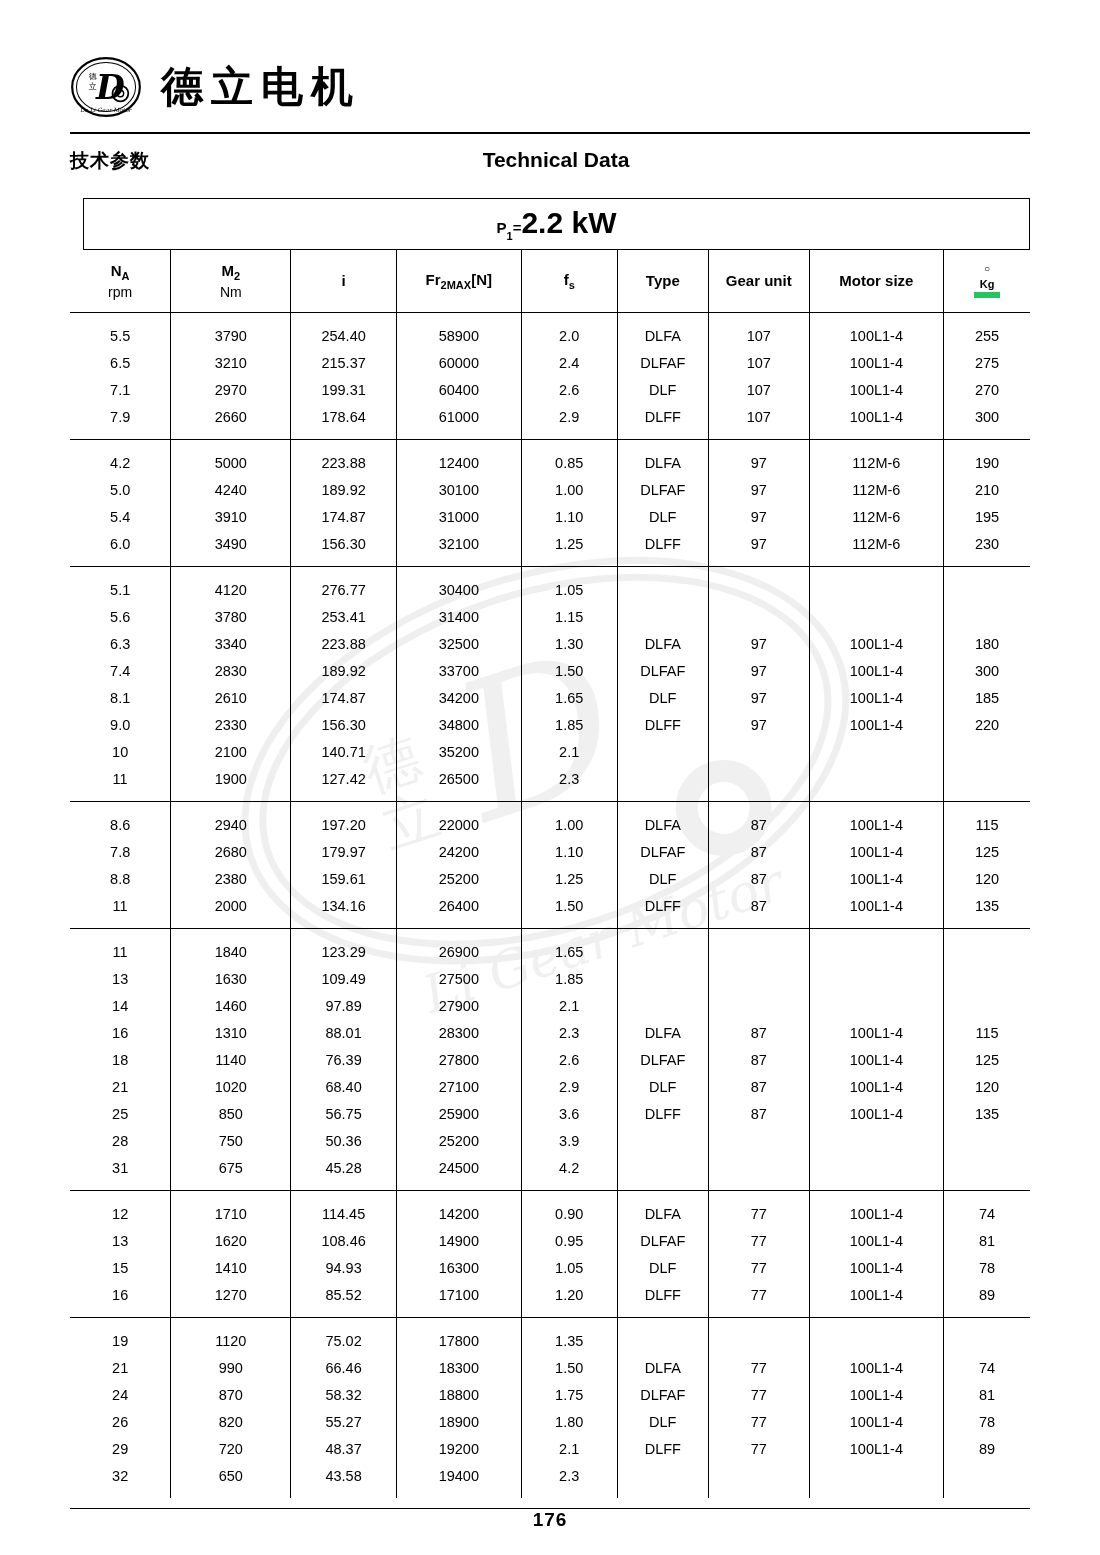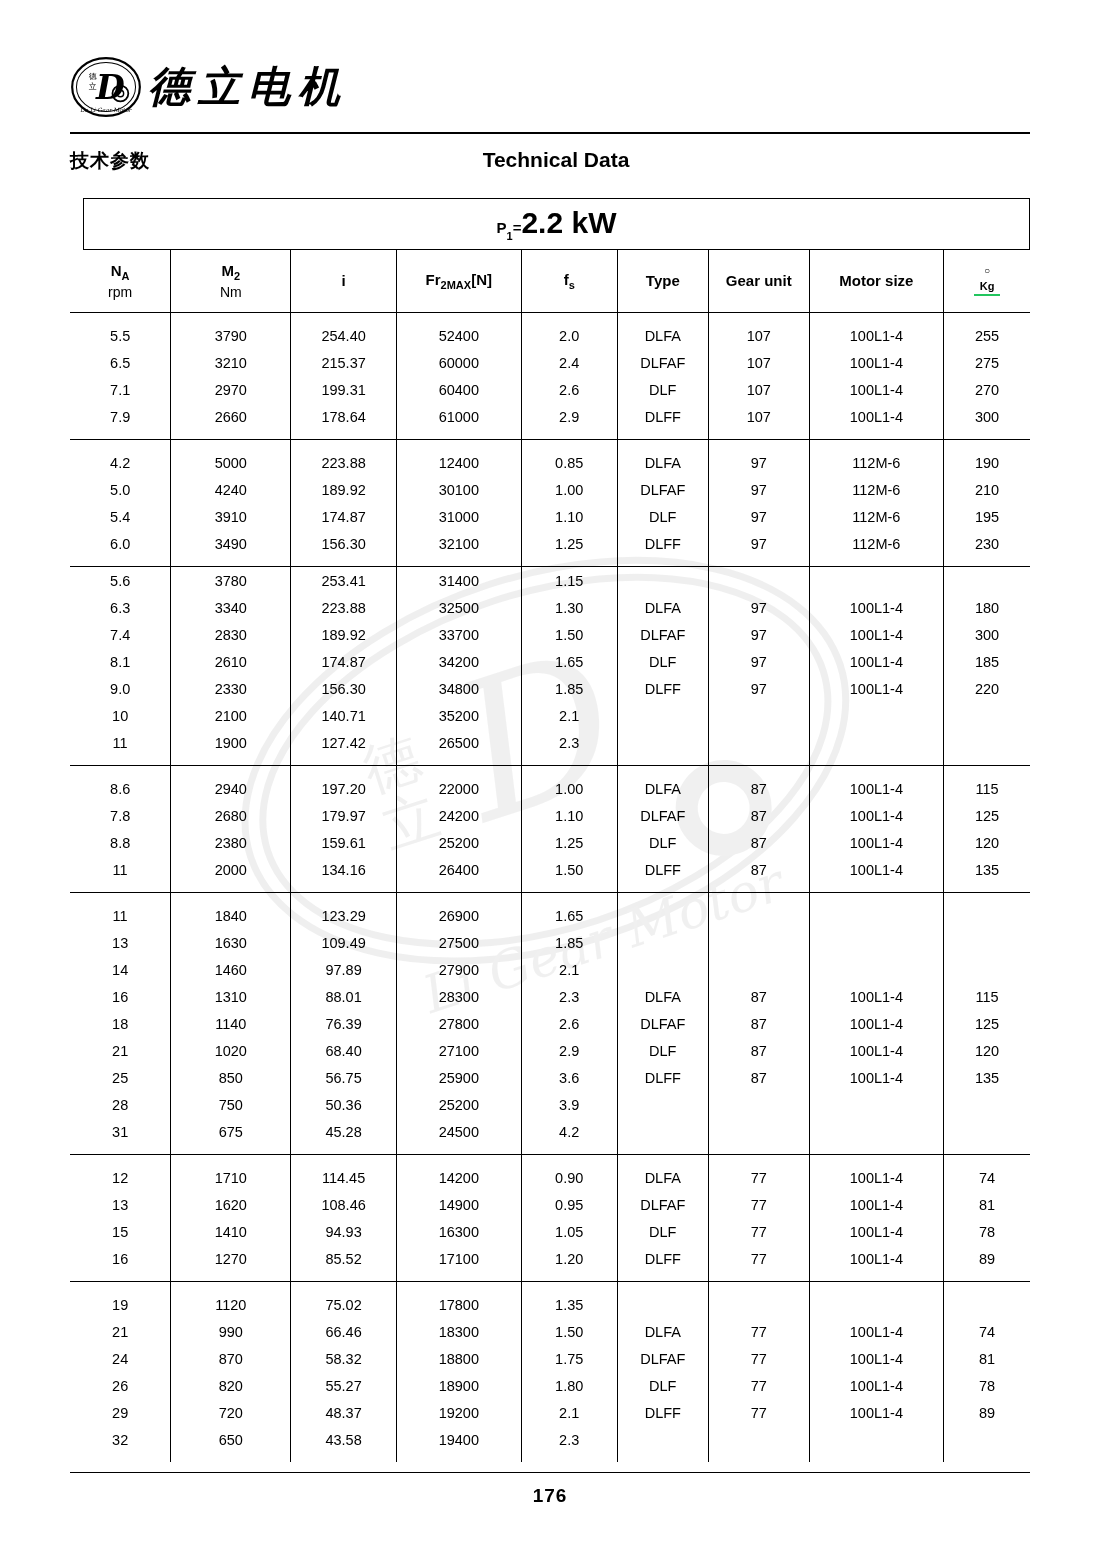--- a/index.html
+++ b/index.html
@@ -48,24 +48,23 @@
   .logo-mark {
     width: 72px;
     height: 62px;
     position: relative;
     flex: 0 0 auto;
   }
   .logo-mark svg { width: 100%; height: 100%; }
   .brand-cn {
     font-family: "DejaVu Serif", serif;
     font-weight: bold;
-    font-style: italic;
     font-size: 42px;
     letter-spacing: 8px;
-    margin-left: 6px;
+    margin-left: 19px;
     white-space: nowrap;
   }
   .hr-top {
     border: none;
     border-top: 2px solid #000;
     margin: 6px 0 0 0;
     position: relative;
     z-index: 2;
   }
 
@@ -175,32 +174,32 @@
     margin: 10px 0 0 0;
     position: relative;
     z-index: 2;
   }
   .page-num {
     position: relative;
     z-index: 2;
     text-align: center;
     font-size: 19px;
     font-weight: bold;
-    margin-top: 12px;
+    margin-top: 0;
     letter-spacing: 1px;
   }
 
   .kg-icon {
     display: block;
     font-size: 10px;
     line-height: 1;
   }
   .kg-box {
     display: inline-block;
-    border-bottom: 2px solid #22c55e;
+    border-bottom: 6px solid #22c55e;
     padding: 0 6px 1px 6px;
     font-size: 11px;
   }
 </style>
 </head>
 <body>
 
 <div class="page">
 
   <div class="watermark">
@@ -288,21 +287,21 @@
           <span class="kg-icon">○</span>
           <span class="kg-box">Kg</span>
         </th>
       </tr>
     </thead>
     <tbody>
         <tr class="group-start">
           <td>5.5</td>
           <td class="vsep">3790</td>
           <td class="vsep">254.40</td>
-          <td class="vsep">52400</td>
+          <td class="vsep">58900</td>
           <td class="vsep">2.0</td>
           <td class="vsep">DLFA</td>
           <td class="vsep">107</td>
           <td class="vsep">100L1-4</td>
           <td class="vsep">255</td>
         </tr>
         <tr>
           <td>6.5</td>
           <td class="vsep">3210</td>
           <td class="vsep">215.37</td>
@@ -372,20 +371,31 @@
           <td>6.0</td>
           <td class="vsep">3490</td>
           <td class="vsep">156.30</td>
           <td class="vsep">32100</td>
           <td class="vsep">1.25</td>
           <td class="vsep">DLFF</td>
           <td class="vsep">97</td>
           <td class="vsep">112M-6</td>
           <td class="vsep">230</td>
         </tr>
+        <tr class="group-start">
+          <td>5.1</td>
+          <td class="vsep">4120</td>
+          <td class="vsep">276.77</td>
+          <td class="vsep">30400</td>
+          <td class="vsep">1.05</td>
+          <td class="vsep"></td>
+          <td class="vsep"></td>
+          <td class="vsep"></td>
+          <td class="vsep"></td>
+        </tr>
         <tr>
           <td>5.6</td>
           <td class="vsep">3780</td>
           <td class="vsep">253.41</td>
           <td class="vsep">31400</td>
           <td class="vsep">1.15</td>
           <td class="vsep"></td>
           <td class="vsep"></td>
           <td class="vsep"></td>
           <td class="vsep"></td>

